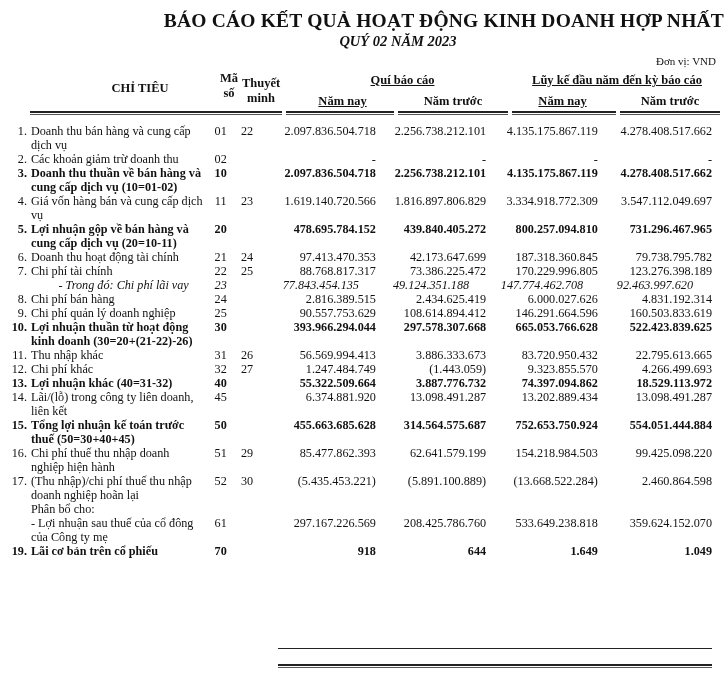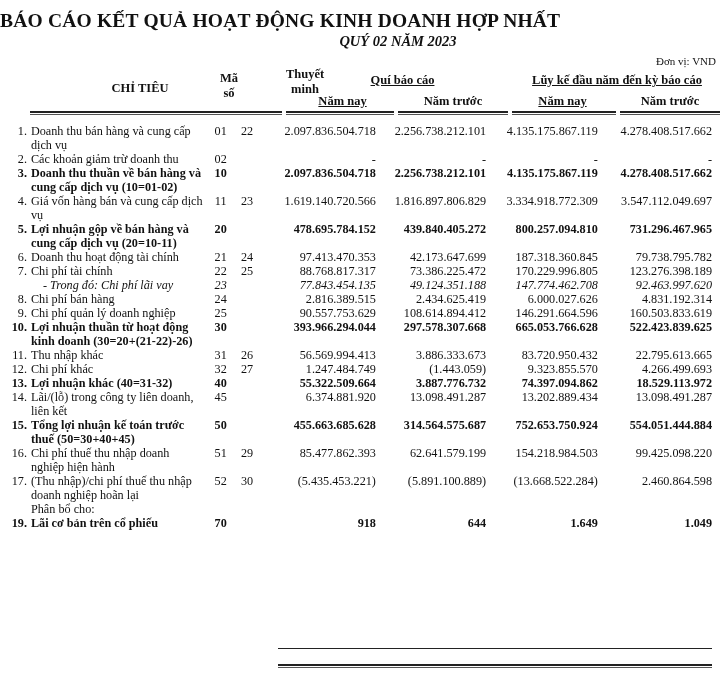--- a/index.html
+++ b/index.html
@@ -1,47 +1,47 @@
 <!DOCTYPE html>
 <html><head>
 <meta charset="utf-8">
 <style>
   html, body { margin:0; padding:0; background:#ffffff; }
   body { width:724px; height:677px; overflow:hidden; font-family:"Liberation Serif", serif; color:#111; position:relative; }
-  .title { position:absolute; top:10px; left:0; width:724px; text-align:left; font-weight:bold; font-size:19.5px; letter-spacing:0.2px; }
+  .title { position:absolute; top:10px; left:0; width:724px; text-align:right; font-weight:bold; font-size:19.5px; letter-spacing:0.2px; }
   .subtitle { position:absolute; top:33px; left:0; width:724px; text-align:center; font-weight:bold; font-style:italic; font-size:14.5px;padding-left:36px; }
   .unit { position:absolute; top:55px; right:8px; font-size:11px; }
   .hdr { position:absolute; font-weight:bold; font-size:12.5px; text-align:center; }
   .hdr-under { text-decoration:underline; }
   .dbl { position:absolute; height:0; border-top:2px solid #222; border-bottom:1px solid #555; padding-top:1px; }
   table.rows { position:absolute; top:124px; left:0; border-collapse:collapse; font-size:12.2px; }
   table.rows td { padding:0; vertical-align:top; line-height:14px; }
   td.idx { width:30px; text-align:right; padding-right:4px !important; }
   td.lbl { width:186px; }
   td.code { width:38px; text-align:center; }
   td.note { width:28px; text-align:left; padding-left:4px !important; }
   td.num { text-align:right; }
   td.c1 { width:115px; } td.c2 { width:115px; } td.c3 { width:117px; } td.c4 { width:120px; padding-right:12px !important; }
   tr.b td { font-weight:bold; }
-  tr.it td { font-style:italic; }
+  tr.it td { font-style:italic;text-align:center; }
   .eps-line { position:absolute; height:0; border-top:1px solid #222; }
 </style>
 </head>
 <body>
 
 <div class="title">BÁO CÁO KẾT QUẢ HOẠT ĐỘNG KINH DOANH HỢP NHẤT</div>
 <div class="subtitle">QUÝ 02 NĂM 2023</div>
 <div class="unit">Đơn vị: VND</div>
 
 <div class="hdr" style="left:60px;top:81px;width:160px;">CHỈ TIÊU</div>
 <div class="hdr" style="left:214px;top:71px;width:30px;line-height:15px;">
   <div>Mã</div>
   <div>số</div>
 </div>
-<div class="hdr" style="left:240px;top:67px;width:42px;line-height:15px;margin-left:44px;">
+<div class="hdr" style="left:240px;top:76px;width:42px;line-height:15px;">
   <div>Thuyết</div>
   <div>minh</div>
 </div>
 <div class="hdr hdr-under" style="left:290px;top:73px;width:225px;">Quí báo cáo</div>
 <div class="hdr hdr-under" style="left:510px;top:73px;width:214px;text-align:center;">Lũy kế đầu năm đến kỳ báo cáo</div>
 <div class="hdr hdr-under" style="left:290px;top:94px;width:105px;">Năm nay</div>
 <div class="hdr" style="left:398px;top:94px;width:110px;">Năm trước</div>
 <div class="hdr hdr-under" style="left:510px;top:94px;width:105px;">Năm nay</div>
 <div class="hdr" style="left:616px;top:94px;width:108px;">Năm trước</div>
 
@@ -236,20 +236,30 @@
       <tr>
         <td class="idx"></td>
         <td class="lbl">Phân bổ cho:</td>
         <td class="code"></td>
         <td class="note"></td>
         <td class="num c1"></td>
         <td class="num c2"></td>
         <td class="num c3"></td>
         <td class="num c4"></td>
       </tr>
+      <tr>
+        <td class="idx"></td>
+        <td class="lbl">- Lợi nhuận sau thuế của cổ đông của Công ty mẹ</td>
+        <td class="code">61</td>
+        <td class="note"></td>
+        <td class="num c1">297.167.226.569</td>
+        <td class="num c2">208.425.786.760</td>
+        <td class="num c3">533.649.238.818</td>
+        <td class="num c4">359.624.152.070</td>
+      </tr>
       <tr class="b">
         <td class="idx">19.</td>
         <td class="lbl">Lãi cơ bản trên cổ phiếu</td>
         <td class="code">70</td>
         <td class="note"></td>
         <td class="num c1">918</td>
         <td class="num c2">644</td>
         <td class="num c3">1.649</td>
         <td class="num c4">1.049</td>
       </tr>

